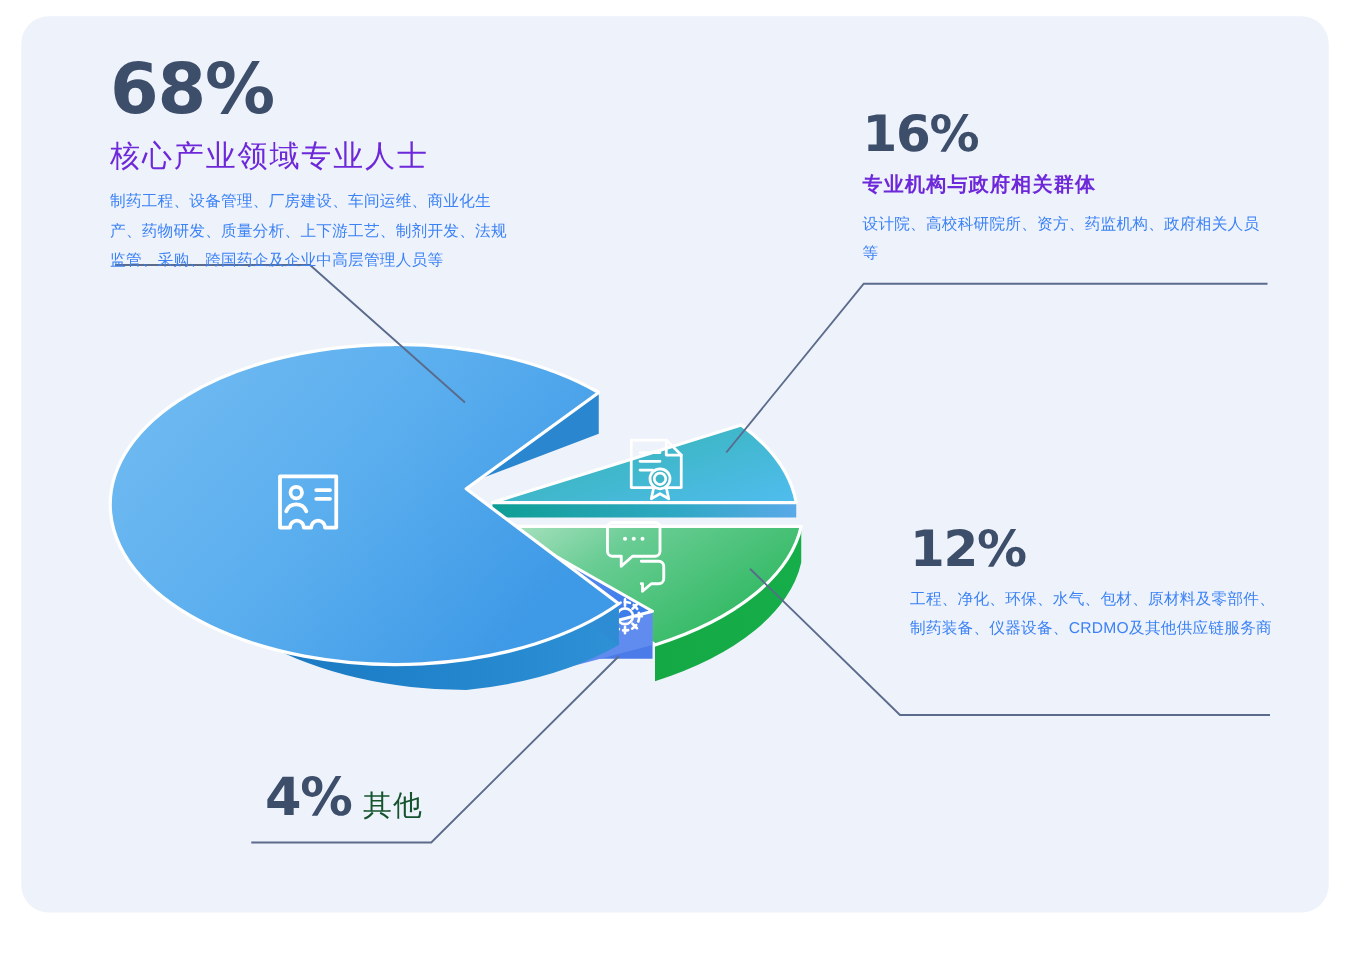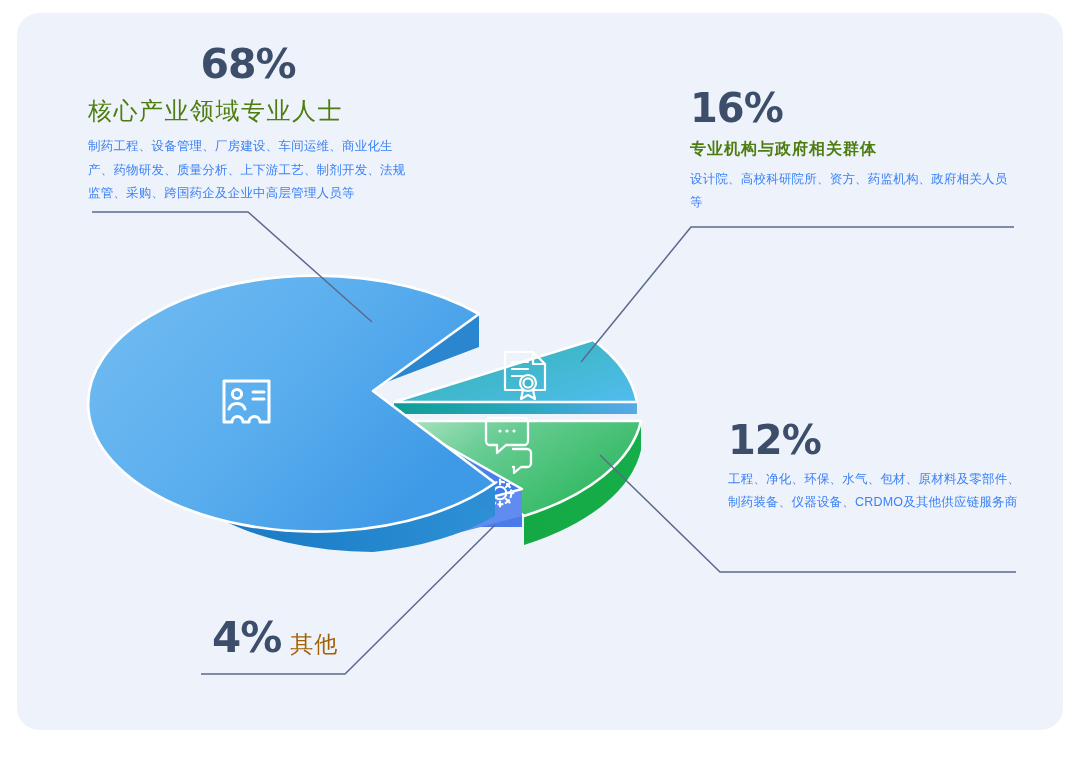--- a/index.html
+++ b/index.html
@@ -35,25 +35,25 @@
   .callout {
     position: absolute;
   }
   .pct {
     font-family: "DejaVu Sans", "Liberation Sans", sans-serif;
     font-weight: bold;
     color: #3d4e6b;
     letter-spacing: -1px;
     line-height: 1;
   }
-  .pct-lg { font-size: 41px; text-align: center; }
+  .pct-lg { font-size: 56px; }
   .pct-md { font-size: 40px; }
   .heading {
     font-size: 24px;
-    color: #4d7c0f;
+    color: #6d28d9;
     font-weight: normal;
     letter-spacing: 1.5px;
     line-height: 1.35;
     margin-top: 10px;
   }
   .heading-sm {
     font-size: 16px;
     letter-spacing: 1px;
     font-weight: bold;
   }
@@ -75,21 +75,21 @@
   
   #callout-4 {
     left: 212px;
     top: 617px;
     display: flex;
     align-items: baseline;
   }
   #callout-4 .pct { font-size: 42px; }
   #callout-4 .other-label {
     font-size: 23px;
-    color: #a16207;
+    color: #14532d;
     margin-left: 9px;
     letter-spacing: 1px;
   }
 
   
   #leaders {
     position: absolute;
     left: 0; top: 0;
     width: 1080px; height: 769px;
     pointer-events: none;

